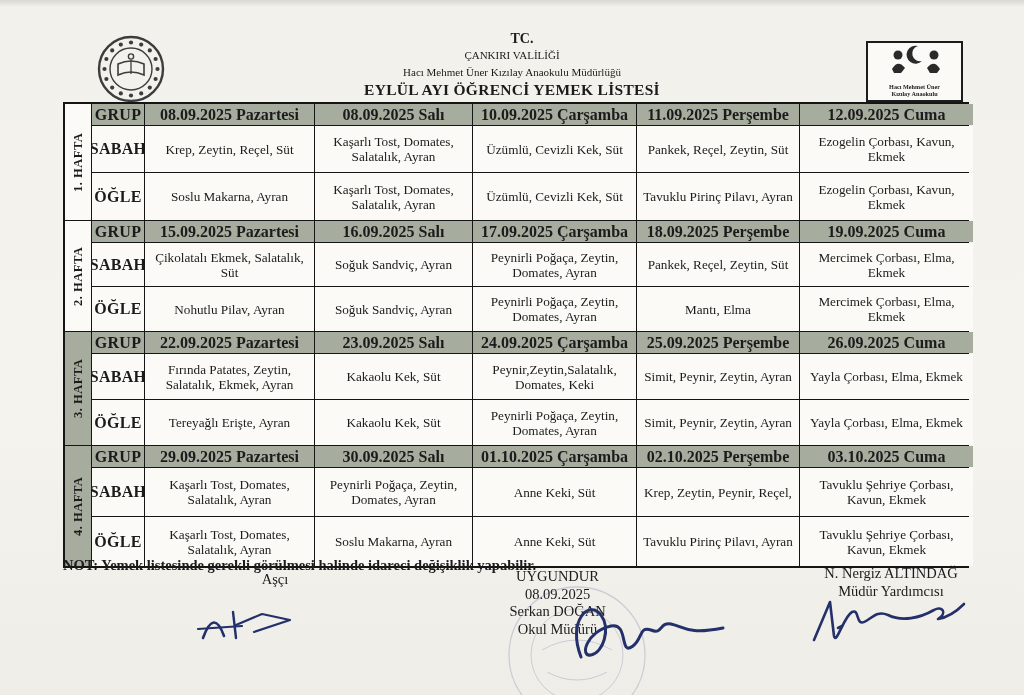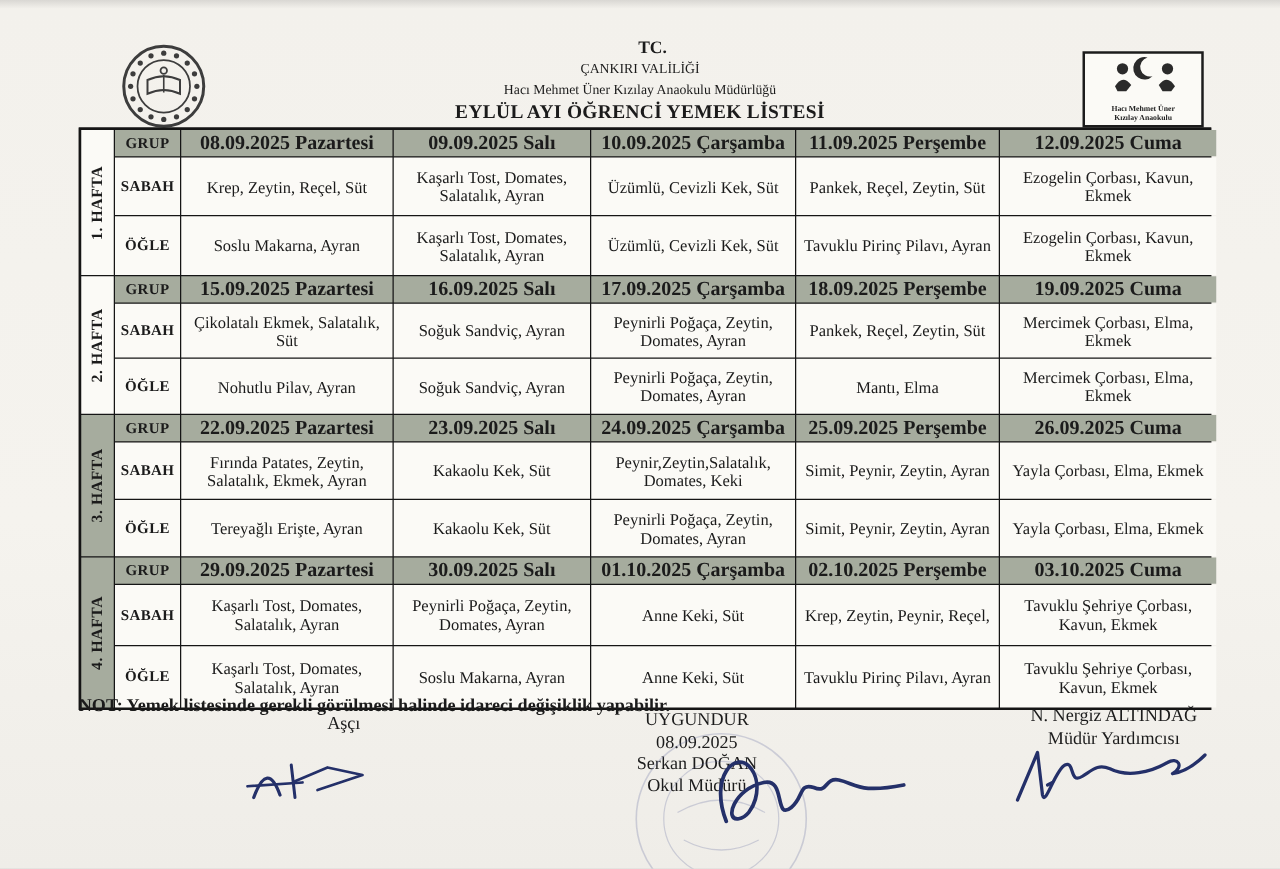--- a/index.html
+++ b/index.html
@@ -26,21 +26,21 @@
     grid-template-columns:26px 52px 169px 157px 163px 162px 173px;
     grid-template-rows:21px 46px 47px 21px 43px 44px 21px 45px 45px 21px 48px 49px;
     border:2.5px solid #151515;background:#151515;grid-gap:1px;
     box-sizing:content-box;
   }
   .cell{background:#fbfaf6;display:flex;align-items:center;justify-content:center;
         text-align:center;padding:1px 5px;box-sizing:border-box;}
   .shade{background:#a6ac9e;}
   .hafta{grid-row:span 3;font-weight:bold;font-size:12.5px;letter-spacing:.5px;
          writing-mode:vertical-rl;transform:rotate(180deg);padding:1px;}
-  .rowlab{font-weight:bold;font-size:12px;letter-spacing:.3px;padding:1px 2px;}
+  .rowlab{font-weight:bold;font-size:16px;letter-spacing:.3px;padding:1px 2px;}
   .date{font-weight:bold;font-size:16px;}
   .meal{font-size:13.2px;line-height:15px;}
 
   .note{position:absolute;left:63px;top:557px;font-weight:bold;font-size:14.5px;}
 
   .sig{position:absolute;text-align:center;font-size:14.5px;line-height:17.5px;}
   .sig .nm{font-weight:normal;}
   .sig-left{left:150px;top:571px;width:250px;}
   .sig-center{left:455px;top:568px;width:205px;}
   .sig-right{left:776px;top:565px;width:230px;}
@@ -100,21 +100,21 @@
   <div class="l2">ÇANKIRI VALİLİĞİ</div>
   <div class="l3">Hacı Mehmet Üner Kızılay Anaokulu Müdürlüğü</div>
   <div class="l4">EYLÜL AYI ÖĞRENCİ YEMEK LİSTESİ</div>
 </div>
 
 <div class="menu-table">
 
   <div class="cell hafta">1. HAFTA</div>
   <div class="cell rowlab shade">GRUP</div>
   <div class="cell date shade">08.09.2025 Pazartesi</div>
-  <div class="cell date shade">09.09.2025 Salı</div>
+  <div class="cell date shade">08.09.2025 Salı</div>
   <div class="cell date shade">10.09.2025 Çarşamba</div>
   <div class="cell date shade">11.09.2025 Perşembe</div>
   <div class="cell date shade">12.09.2025 Cuma</div>
   <div class="cell rowlab">SABAH</div>
   <div class="cell meal">Krep, Zeytin, Reçel, Süt</div>
   <div class="cell meal">Kaşarlı Tost, Domates, Salatalık, Ayran</div>
   <div class="cell meal">Üzümlü, Cevizli Kek, Süt</div>
   <div class="cell meal">Pankek, Reçel, Zeytin, Süt</div>
   <div class="cell meal">Ezogelin Çorbası, Kavun, Ekmek</div>
   <div class="cell rowlab">ÖĞLE</div>

